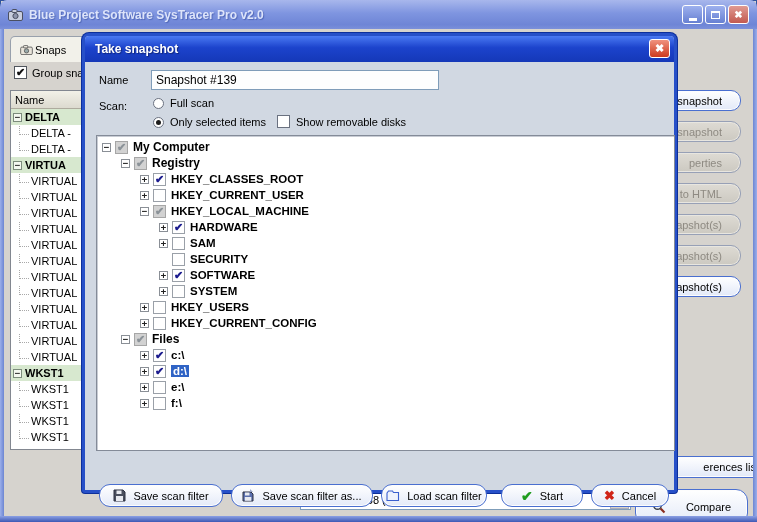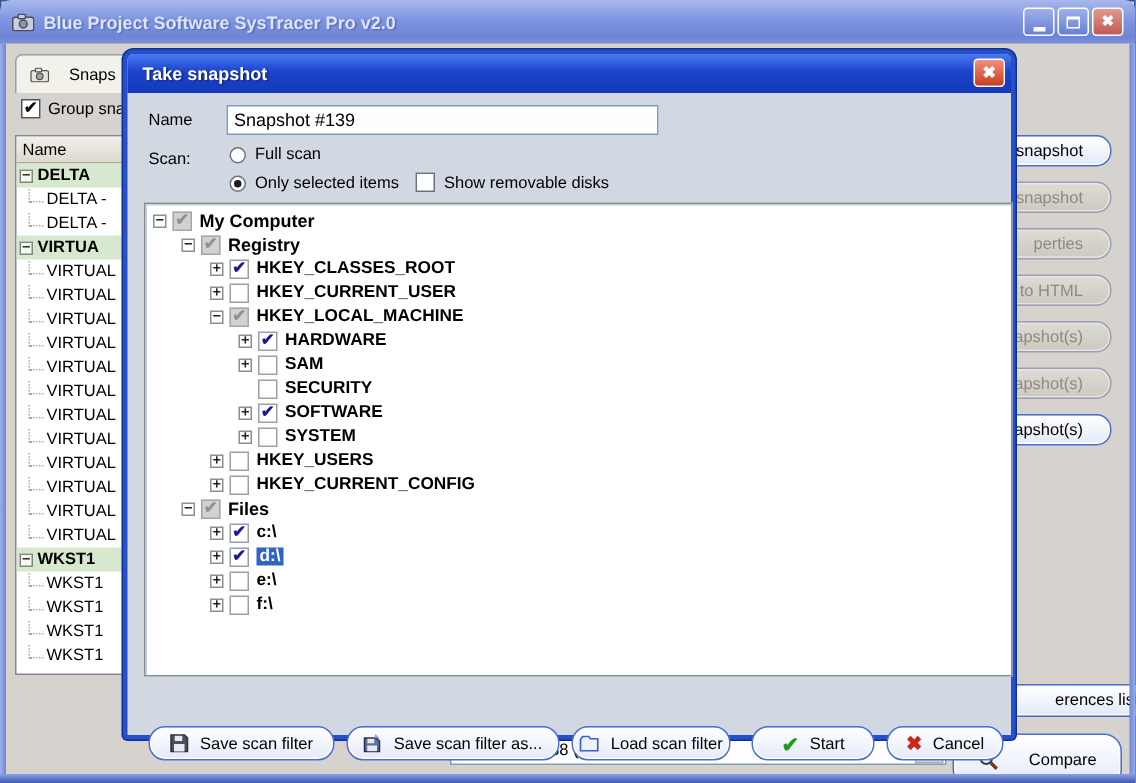--- a/index.html
+++ b/index.html
@@ -21,21 +21,21 @@
   .glyph-max{width:9px;height:8px;border:1px solid #fff;border-top:2px solid #fff;box-sizing:border-box;}
   .glyph-x{color:#fff;font-size:10px;font-weight:bold;line-height:1;}
   .frame-left,.frame-right{position:absolute;top:29px;bottom:0;width:4px;
     background:linear-gradient(90deg,#9cafea,#6d86d2);}
   .frame-left{left:0;} .frame-right{right:0;background:linear-gradient(90deg,#6d86d2,#9cafea);}
   .frame-bottom{position:absolute;left:0;right:0;bottom:0;height:6px;
     background:linear-gradient(#8ba0e4,#3e58b4);}
   
   .tab{position:absolute;left:10px;top:36px;width:92px;height:26px;background:#f2f1ea;
     border:1px solid #98a0ac;border-bottom:none;border-radius:5px 5px 0 0;
-    display:flex;align-items:center;gap:13px;padding-left:9px;box-sizing:border-box;font-size:11px;}
+    display:flex;align-items:center;gap:2px;padding-left:9px;box-sizing:border-box;font-size:11px;}
   .grpchk{position:absolute;left:14px;top:66px;display:flex;align-items:center;gap:5px;font-size:11px;}
   .xcheck{width:13px;height:13px;background:#fff;border:1px solid #50555c;box-sizing:border-box;
     display:flex;align-items:center;justify-content:center;font-size:11px;font-weight:bold;color:#111;line-height:1;}
   
   .slist{position:absolute;left:10px;top:90px;width:132px;height:360px;background:#fff;
     border:1px solid #828790;box-sizing:border-box;overflow:hidden;}
   .slist-h{height:17px;background:linear-gradient(#f2f1e8,#dcdacf);border-bottom:1px solid #aeab9e;
     font-size:11px;display:flex;align-items:center;padding-left:4px;}
   .row{height:16px;display:flex;align-items:center;font-size:11px;overflow:hidden;white-space:nowrap;}
   .g-row{background:#d7e8cf;font-weight:bold;}

